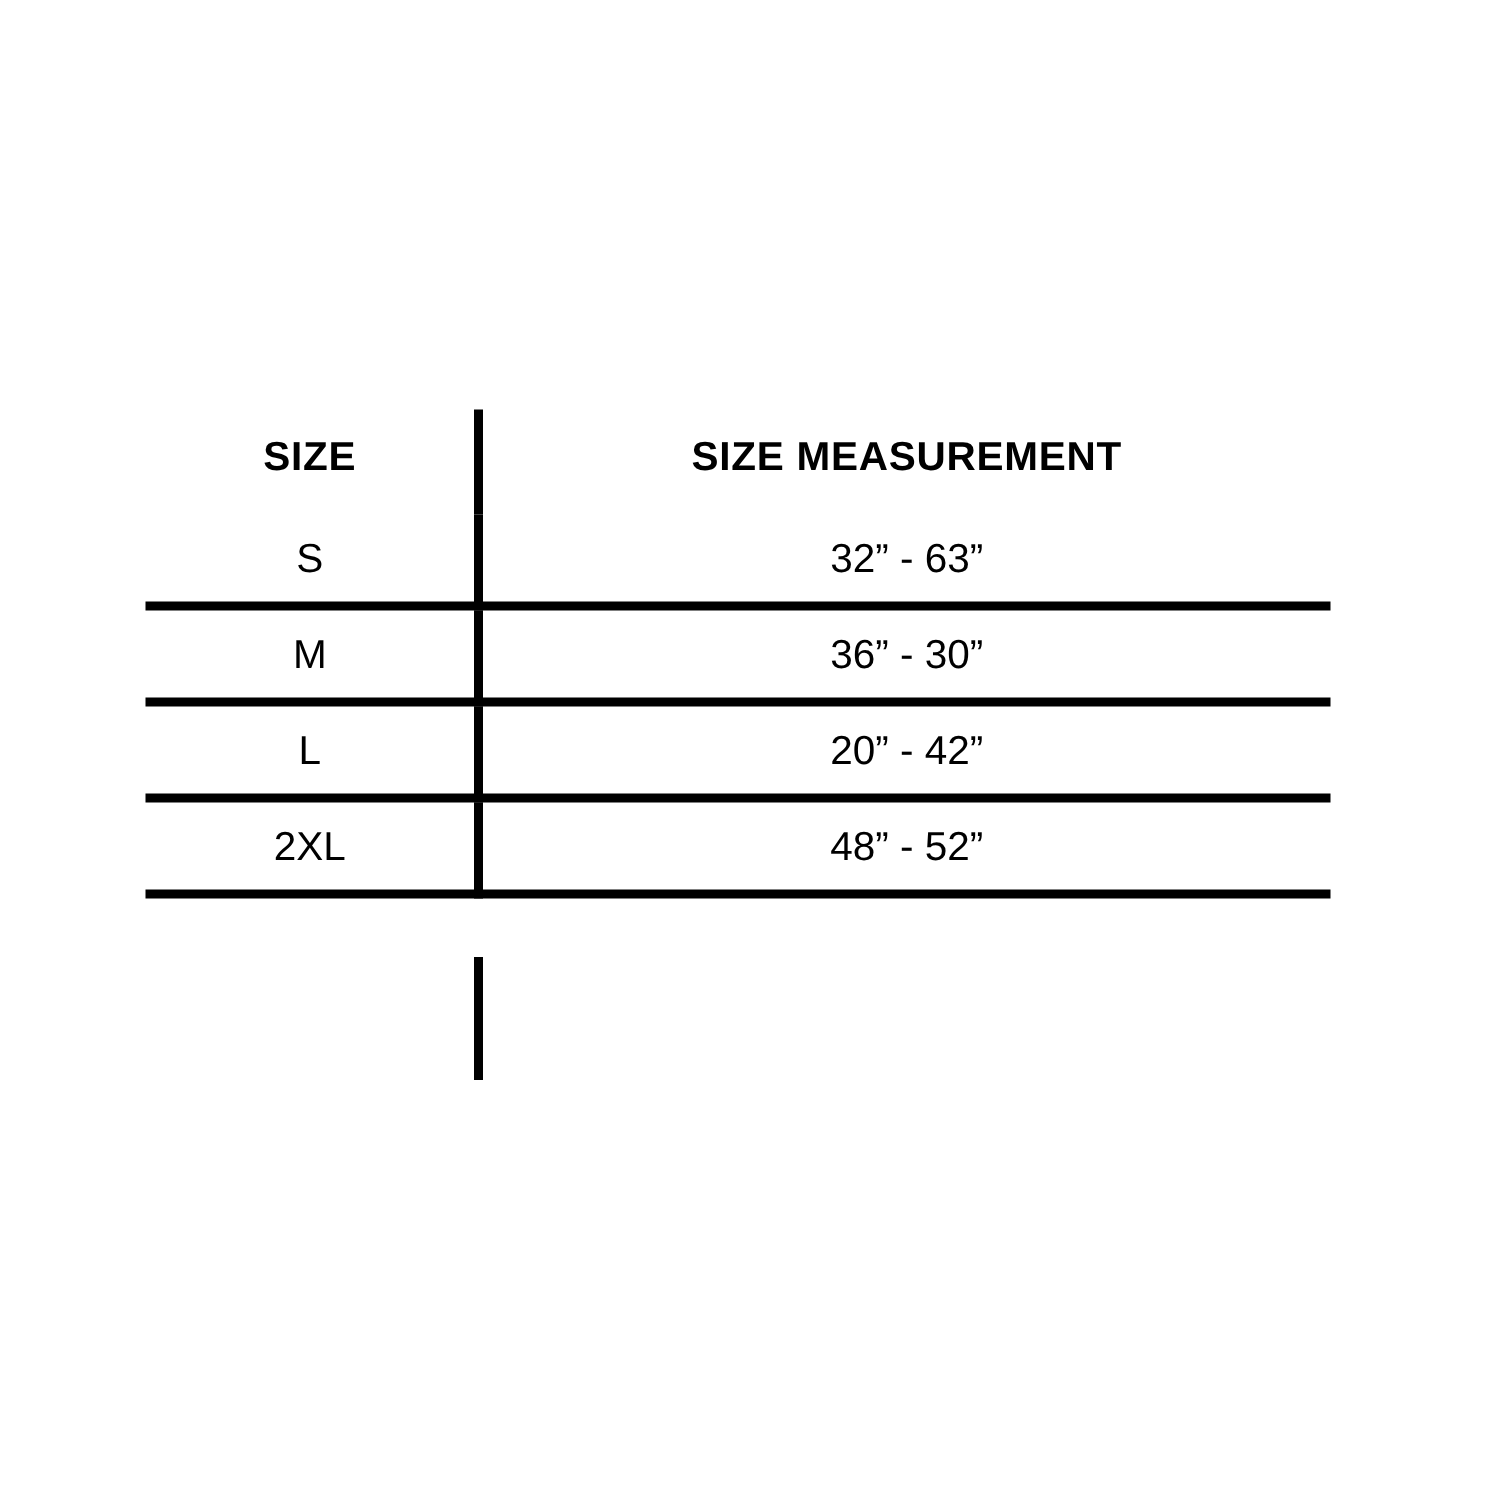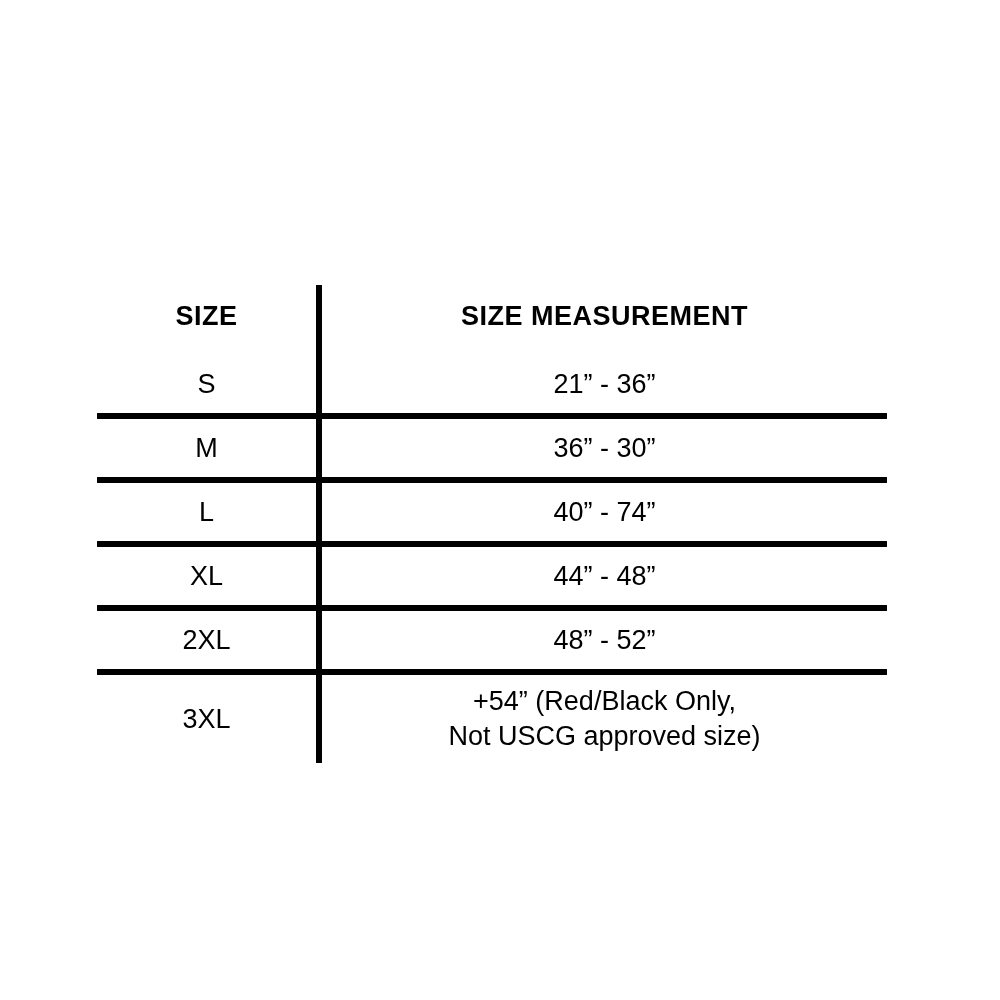--- a/index.html
+++ b/index.html
@@ -21,21 +21,21 @@
     left: 0;
     top: 0;
     width: 1000px;
     height: 1000px;
     background: #ffffff;
   }
 
   .size-table {
     position: absolute;
     left: 97px;
-    top: 285px;
+    top: 273px;
     width: 790px;
     border-collapse: collapse;
     table-layout: fixed;
   }
 
   .size-table col.col-size { width: 222px; }
   .size-table col.col-chest { width: 568px; }
 
   .size-table td, .size-table th {
     padding: 0;
@@ -105,48 +105,37 @@
       <col class="col-chest">
     </colgroup>
     <tbody>
       <tr class="header-row row-rule">
         <th class="cell-size">SIZE</th>
         <th class="cell-chest">SIZE MEASUREMENT</th>
       </tr>
 
       <tr class="body-row row-rule">
         <td class="cell-size">S</td>
-        <td class="cell-chest">21” - 36”</td>
+        <td class="cell-chest">32” - 63”</td>
       </tr>
 
       <tr class="body-row row-rule">
         <td class="cell-size">M</td>
         <td class="cell-chest">36” - 30”</td>
       </tr>
 
       <tr class="body-row row-rule">
         <td class="cell-size">L</td>
-        <td class="cell-chest">40” - 74”</td>
+        <td class="cell-chest">20” - 42”</td>
       </tr>
 
-      <tr class="body-row row-rule">
-        <td class="cell-size">XL</td>
-        <td class="cell-chest">44” - 48”</td>
-      </tr>
 
       <tr class="body-row row-rule">
         <td class="cell-size">2XL</td>
         <td class="cell-chest">48” - 52”</td>
       </tr>
 
-      <tr class="body-row last-row">
-        <td class="cell-size">3XL</td>
-        <td class="cell-chest">
-          <span class="two-line">+54” (Red/Black Only,</span>
-          <span class="two-line">Not USCG approved size)</span>
-        </td>
-      </tr>
     </tbody>
   </table>
 
   <div class="divider-tail"></div>
 
 </div>
 
 </body></html>

